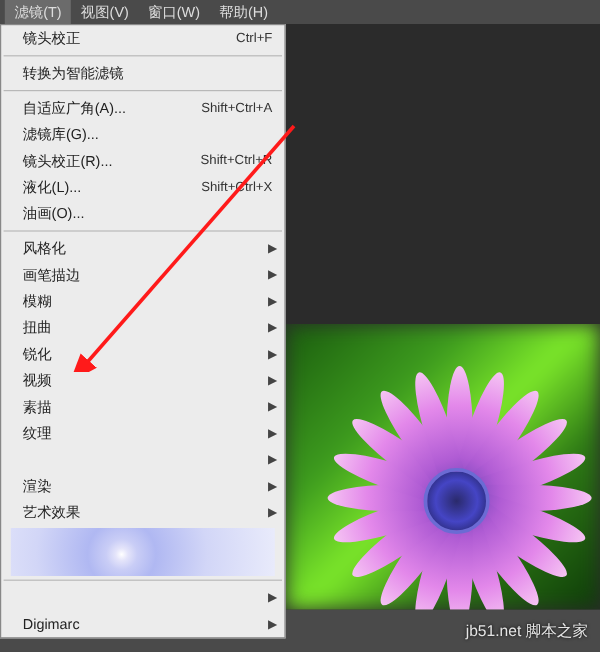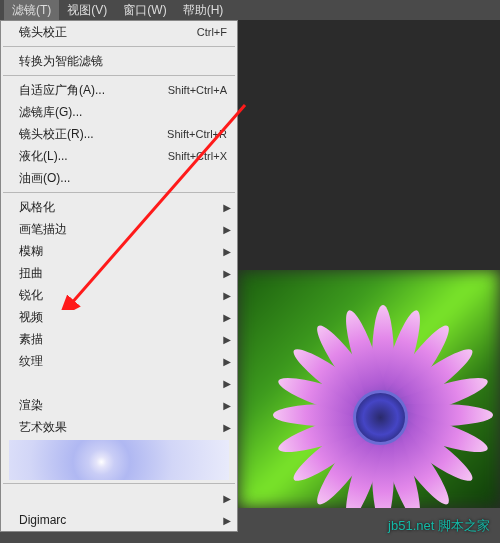--- a/index.html
+++ b/index.html
@@ -15,21 +15,21 @@
 .row.bold .lbl{font-weight:400}
 .sep{height:1px;background:#b8b8b8;margin:3px 2px}
 .thumb{height:40px;margin:2px 8px;background:radial-gradient(circle at 42% 55%,#fff 0%,#e4e4fa 4%,#c9cdf6 10%,#b0b8f2 22%,#d2d6f7 55%,#e9ebfb 100%)}
 .canvas{position:absolute;left:238px;top:20px;right:0;bottom:35px;background:#2b2b2b}
 .flower{position:absolute;top:250px;left:0;right:0;bottom:0;overflow:hidden}
 .flower .bg{position:absolute;inset:0;background:linear-gradient(135deg,#1a5c0e 0%,#3d9b1e 30%,#7de82a 50%,#2e7a15 70%,#0d3a08 100%);filter:blur(8px)}
 .flower .petals{position:absolute;left:30px;top:30px;width:230px;height:230px}
 .petal{position:absolute;left:50%;top:50%;width:22px;height:110px;background:linear-gradient(to top,#6b3fb5 0%,#b05cd4 30%,#e388ea 70%,#f5c4f3 100%);border-radius:60% 60% 20% 20%;transform-origin:50% 100%}
 .center{position:absolute;left:115px;top:120px;width:55px;height:55px;border-radius:50%;background:radial-gradient(circle,#2a2a6b 0%,#4545c5 50%,#1a1a4b 100%);border:3px solid #6b6bd4}
 .arrow{position:absolute;left:60px;top:100px;width:190px;height:210px;z-index:20;pointer-events:none}
-.watermark{position:absolute;right:10px;bottom:8px;color:#14b8a6;font-size:13px;z-index:30;text-shadow:0 0 3px #000}
+.watermark{position:absolute;right:10px;bottom:8px;color:#e5e5e5;font-size:13px;z-index:30;text-shadow:0 0 3px #000}
 </style>
 </head>
 <body>
 
 <div class="menubar">
     <div class="mi active">滤镜(T)</div>
     <div class="mi">视图(V)</div>
     <div class="mi">窗口(W)</div>
     <div class="mi">帮助(H)</div>
   </div>

